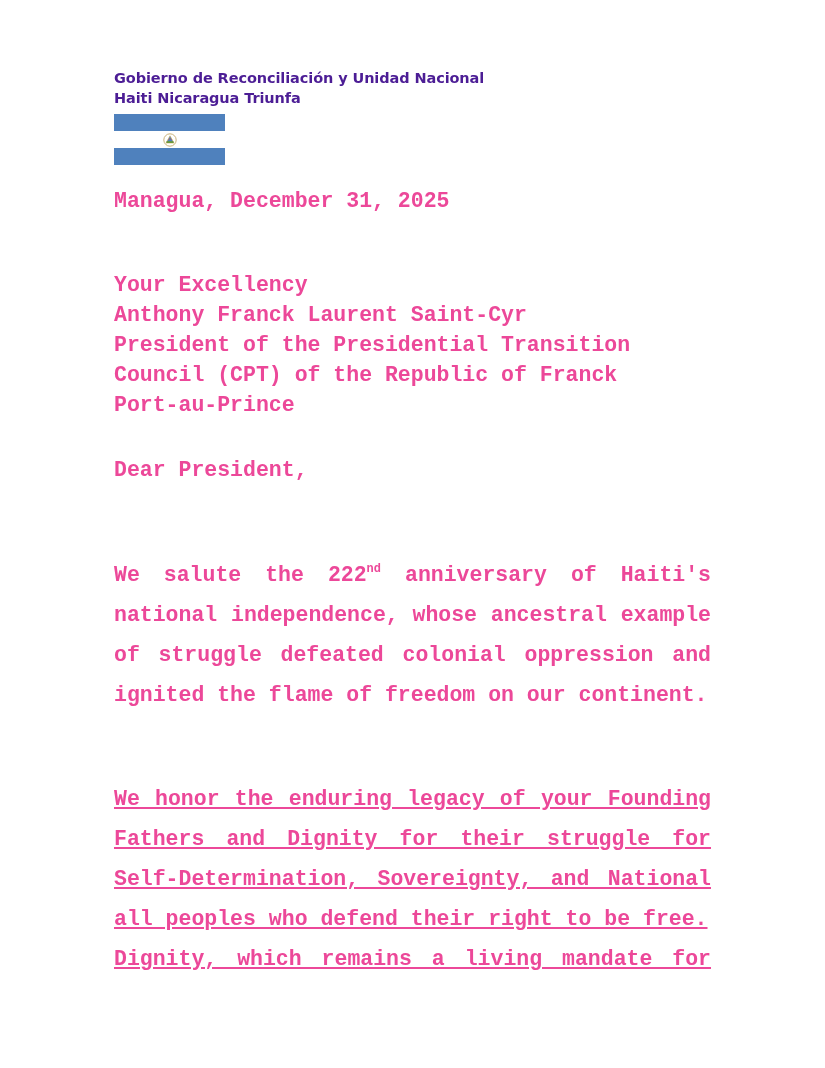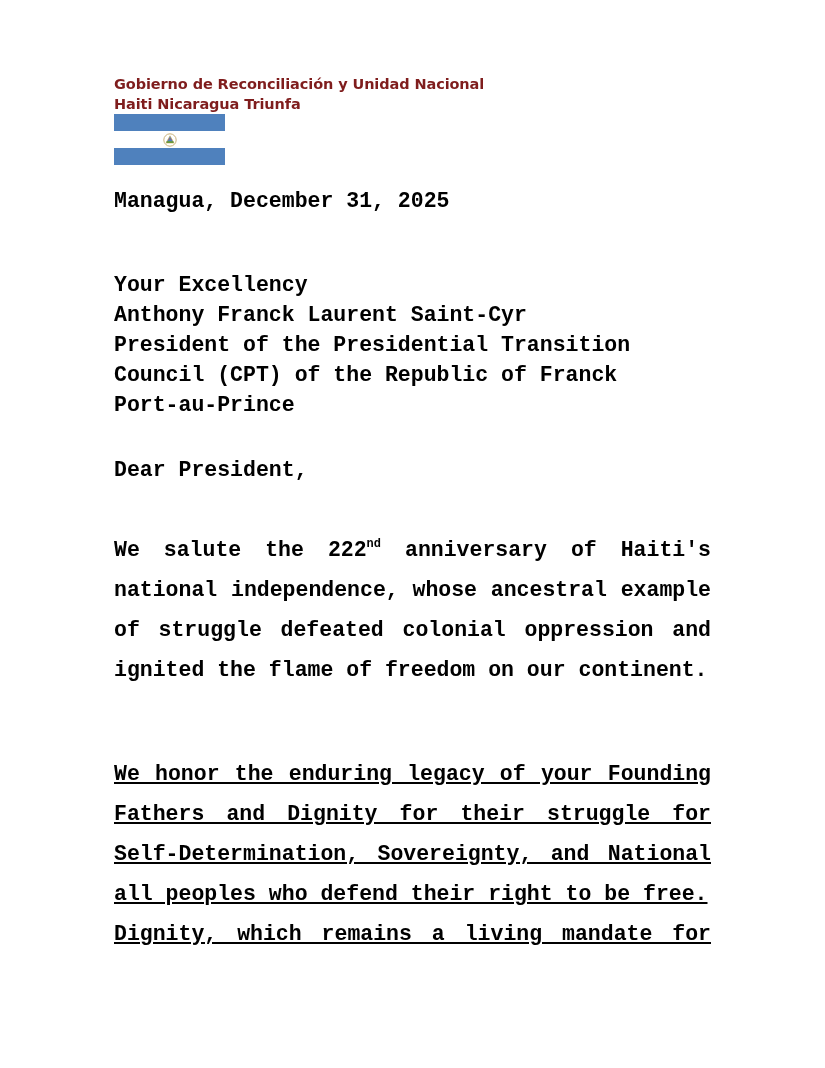--- a/index.html
+++ b/index.html
@@ -10,26 +10,26 @@
     body {
       width: 825px;
       height: 1068px;
       position: relative;
       overflow: hidden;
       color: #111111;
     }
     .letterhead {
       position: absolute;
       left: 114px;
-      top: 74px;
+      top: 68px;
       font-family: "DejaVu Sans", "Liberation Sans", sans-serif;
       font-weight: bold;
       font-size: 14.5px;
       line-height: 20px;
-      color: #7f1d1d;
+      color: #4c1d95;
       letter-spacing: -0.1px;
     }
     .flag {
       position: absolute;
       left: 114px;
       top: 114px;
       width: 111px;
       height: 51px;
     }
     .flag .band {
@@ -46,21 +46,21 @@
       left: 50%;
       top: 50%;
       transform: translate(-50%, -50%);
       width: 14px;
       height: 14px;
     }
     .mono {
       font-family: "Liberation Mono", "DejaVu Sans Mono", monospace;
       font-weight: bold;
       font-size: 21.5px;
-      color: #000000;
+      color: #ec4899;
     }
     .date {
       position: absolute;
       left: 114px;
       top: 186px;
       line-height: 30px;
       white-space: nowrap;
     }
     .address {
       position: absolute;
@@ -77,20 +77,21 @@
       line-height: 30px;
       white-space: nowrap;
     }
     .para {
       position: absolute;
       left: 114px;
       width: 597px;
       line-height: 40px;
       text-align: justify;
       text-align-last: left;
+      margin-top: 25px;
     }
     .para .line {
       display: block;
       text-align: justify;
       text-align-last: justify;
       height: 40px;
       white-space: nowrap;
     }
     .para .line.last {
       text-align-last: left;

